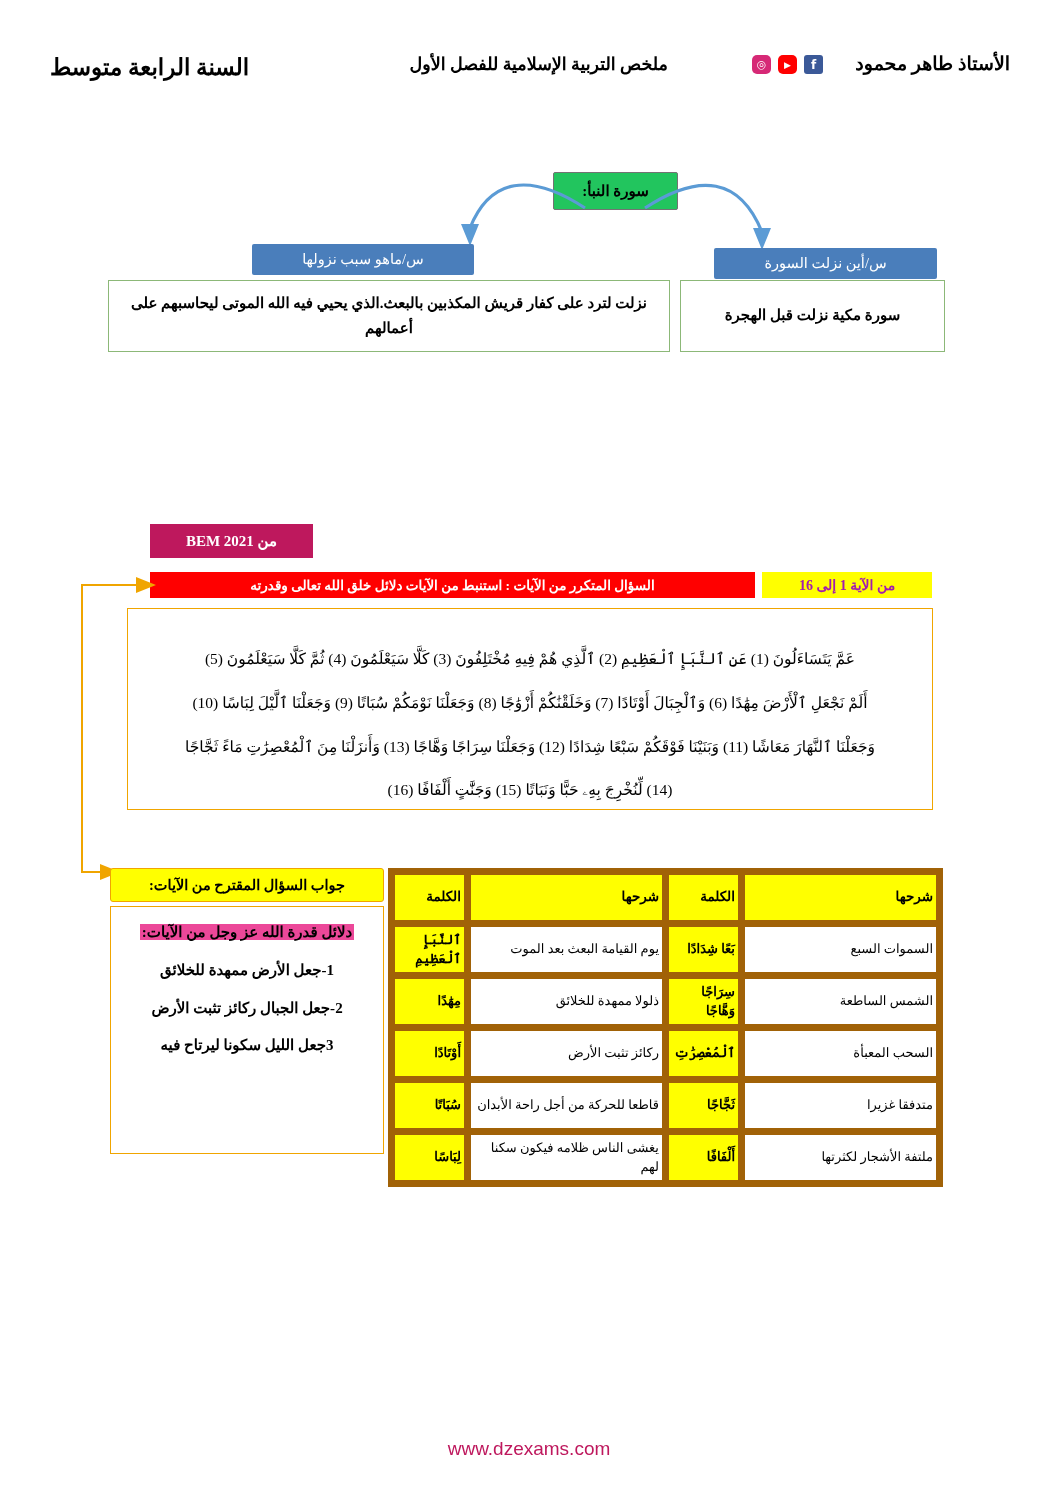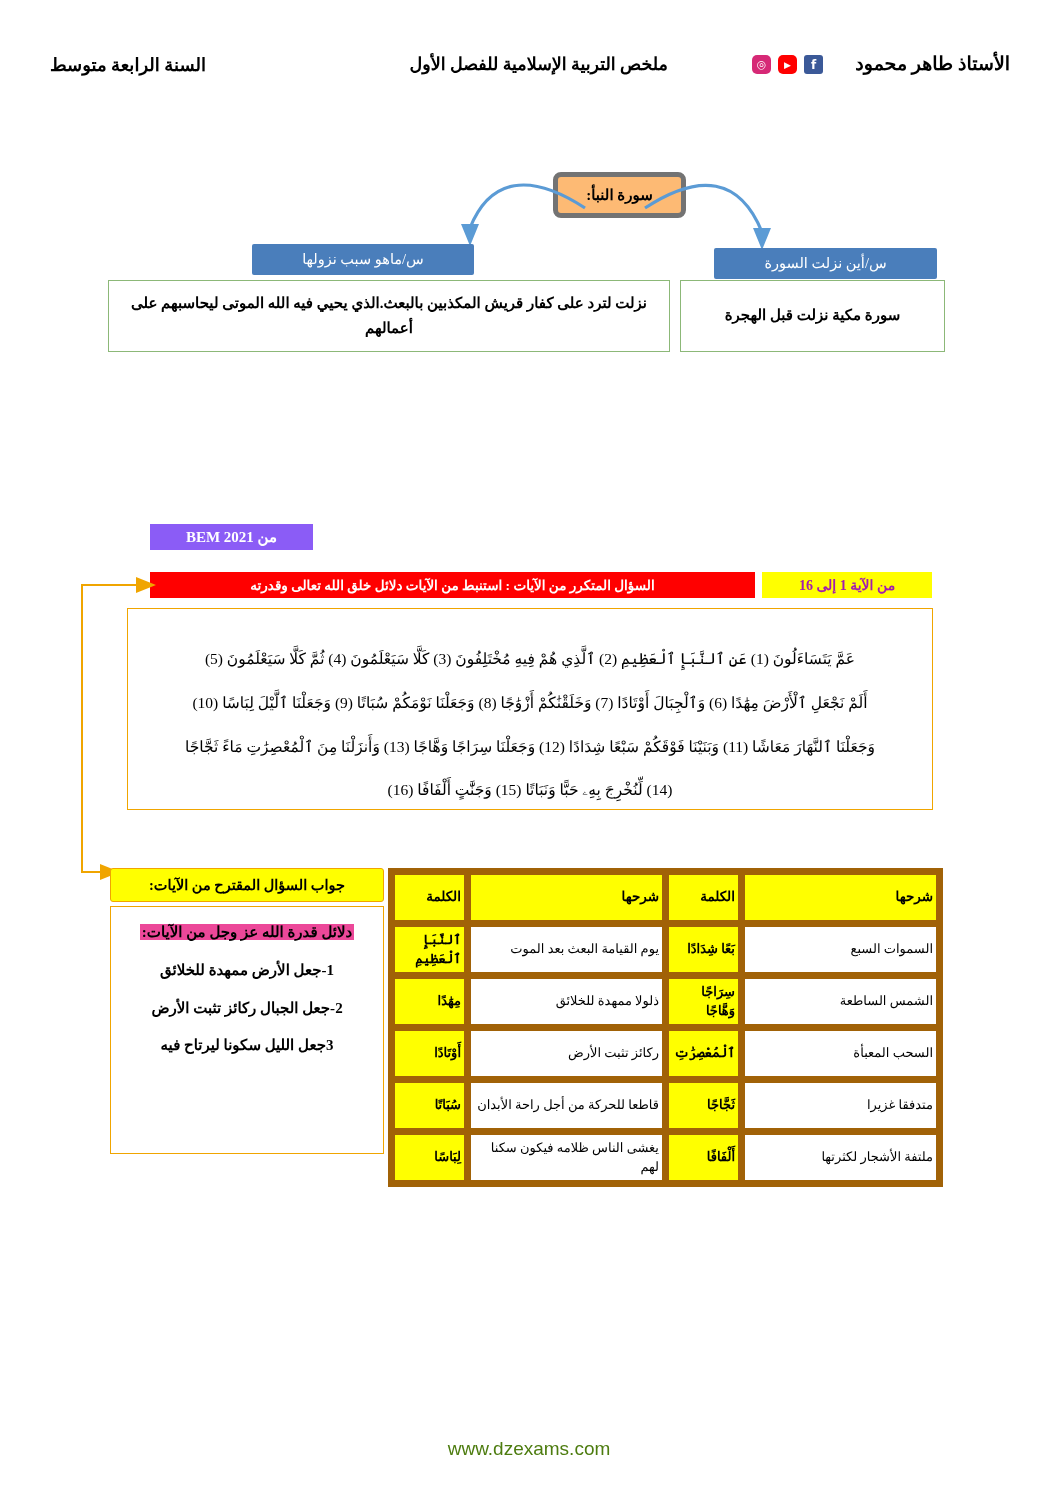--- a/index.html
+++ b/index.html
@@ -42,21 +42,21 @@
     right: 390px;
     top: 2px;
     font-size: 17.5px;
     font-weight: bold;
     white-space: nowrap;
   }
   .header-left {
     position: absolute;
     left: 50px;
     top: 2px;
-    font-size: 18px;
+    font-size: 23px;
     font-weight: bold;
     white-space: nowrap;
   }
   .social {
     position: absolute;
     right: 235px;
     top: 3px;
     display: flex;
     gap: 7px;
     align-items: center;
@@ -77,28 +77,28 @@
   .soc.yt { background: #ff0000; border-radius: 5px; font-size: 9px; }
   .soc.ig { background: #d62976; border-radius: 5px; font-size: 11px; }
 
   
   .node-title {
     position: absolute;
     top: 172px;
     left: 553px;
     width: 123px;
     height: 36px;
-    border: 5px solid #737373;
-    background: #fdba74;
+    border: 1px solid #737373;
+    background: #22c55e;
     display: flex;
     align-items: center;
     justify-content: center;
     font-size: 15px;
     font-weight: bold;
-    border-radius: 8px;
+    border-radius: 2px;
   }
   .arrow-svg {
     position: absolute;
     top: 160px;
     left: 380px;
     width: 470px;
     height: 110px;
   }
   .blue-head {
     position: absolute;
@@ -149,22 +149,22 @@
     font-weight: bold;
     border-radius: 3px;
   }
 
   
   .red-bem {
     position: absolute;
     top: 524px;
     left: 150px;
     width: 163px;
-    height: 26px;
-    background: #8b5cf6;
+    height: 34px;
+    background: #be185d;
     color: #fff;
     font-size: 15px;
     font-weight: bold;
     display: flex;
     align-items: center;
     justify-content: center;
   }
   .red-question {
     position: absolute;
     top: 572px;
@@ -292,21 +292,21 @@
   col.c-word { width: 76px; }
   col.c-exp  { width: 198px; }
 
   
   .footer {
     position: absolute;
     top: 1438px;
     left: 0;
     width: 1058px;
     text-align: center;
-    color: #4d7c0f;
+    color: #be185d;
     font-size: 19px;
     font-family: "Liberation Sans", sans-serif;
   }
 </style>
 </head>
 <body>
 
 <div class="page">
 
   <div class="header">

